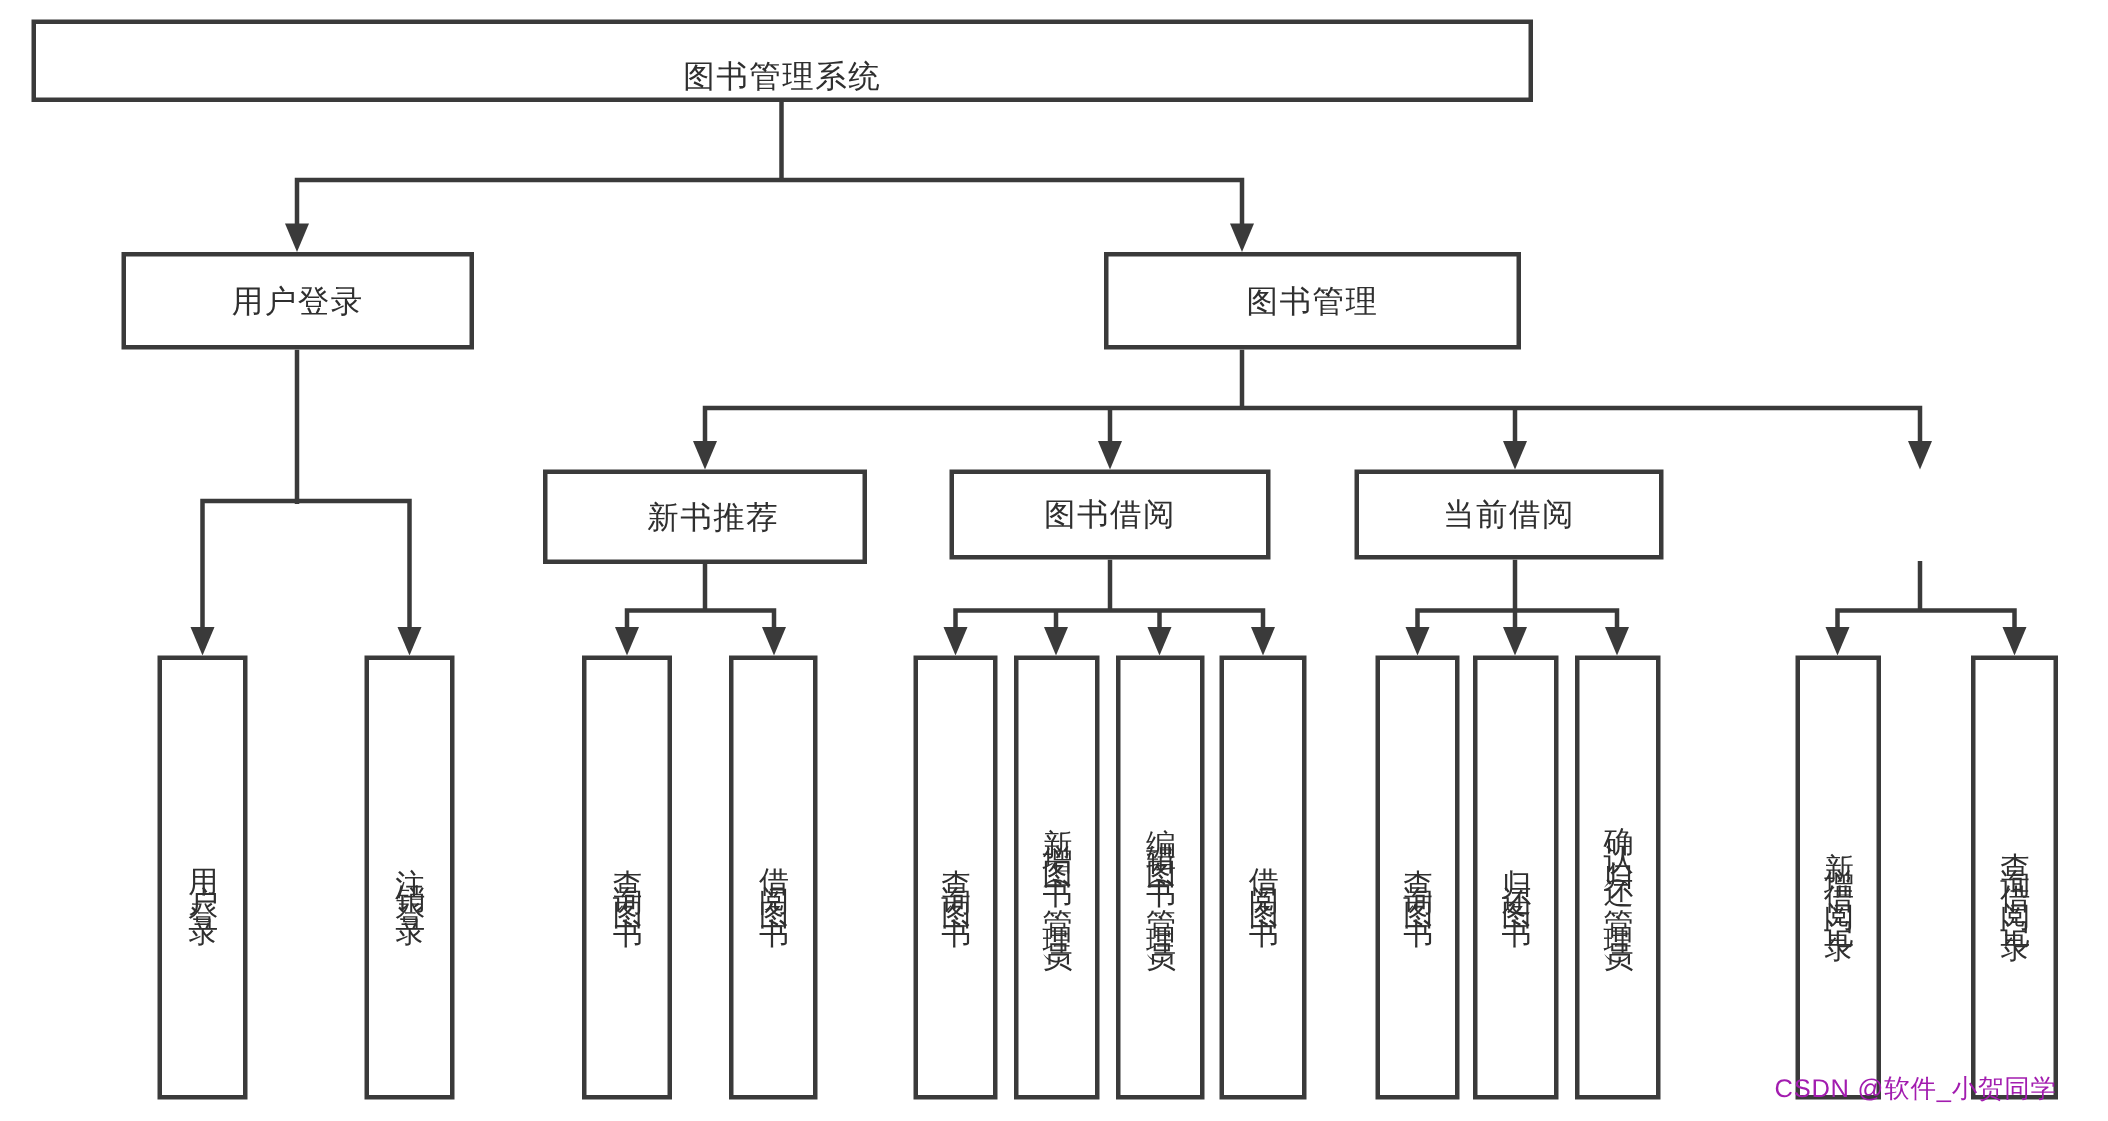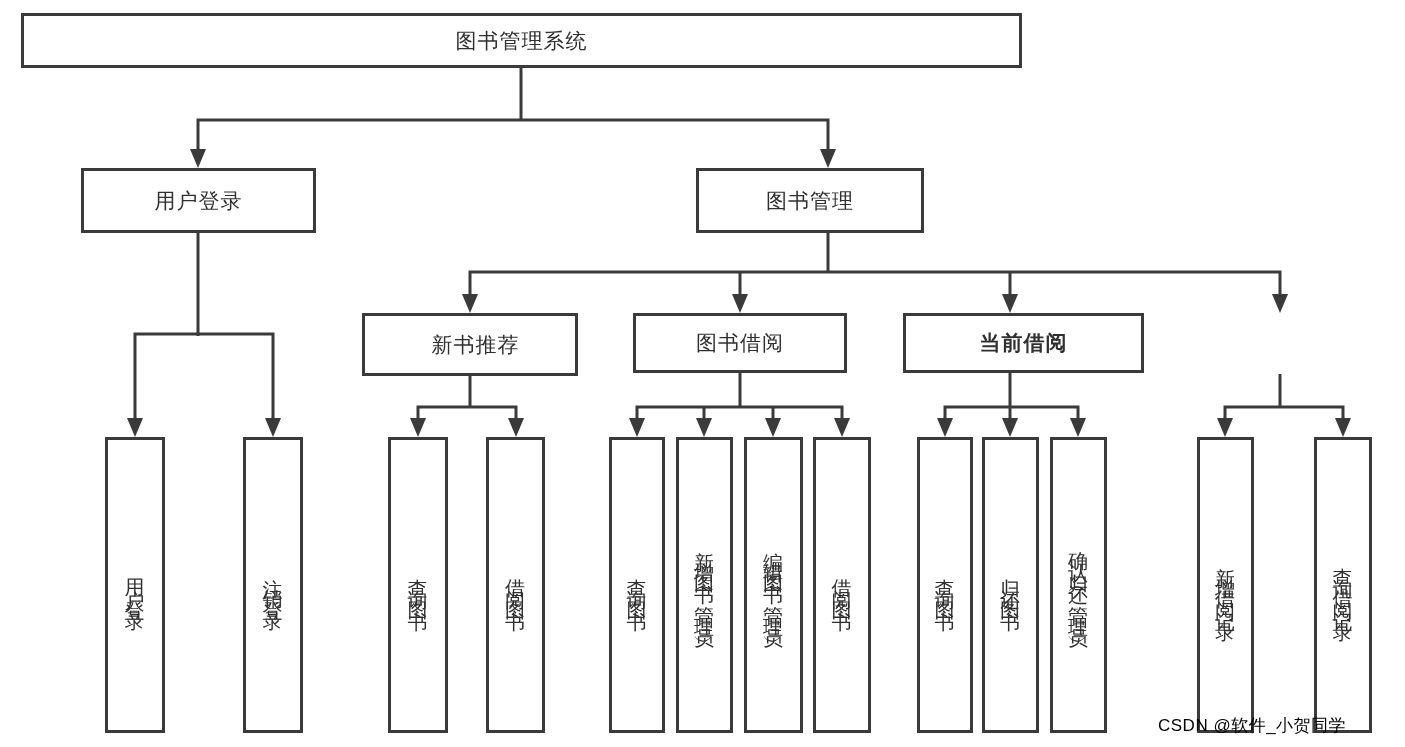--- a/index.html
+++ b/index.html
@@ -27,24 +27,24 @@
     writing-mode: vertical-rl;
     text-orientation: mixed;
     font-size: 20px;
     letter-spacing: 11px;
     line-height: 1;
     white-space: nowrap;
   }
   #connectors { position: absolute; left: 0; top: 0; z-index: 1; }
   #watermark {
     position: absolute;
-    left: 1158px;
+    left: 1183px;
     top: 714px;
     font-size: 17px;
-    color: #000000;
+    color: #a21caf;
     letter-spacing: 0.5px;
     white-space: nowrap;
     z-index: 3;
   }
 </style>
 </head>
 <body>
 
 <div id="canvas">
 
@@ -92,38 +92,38 @@
       <polygon points="765,418 781,418 773,437"></polygon>
       <polygon points="834,418 850,418 842,437"></polygon>
       <polygon points="937,418 953,418 945,437"></polygon>
       <polygon points="1002,418 1018,418 1010,437"></polygon>
       <polygon points="1070,418 1086,418 1078,437"></polygon>
       <polygon points="1217,418 1233,418 1225,437"></polygon>
       <polygon points="1335,418 1351,418 1343,437"></polygon>
     </g>
   </svg>
 
-  <div class="box" style="left:21px; top:13px; width:1001px; height:55px;">
+  <div class="box" style="left:21px; top:13px; width:1001px; height:55px;align-items:flex-end;">
     <span class="hlabel">图书管理系统</span>
   </div>
 
   <div class="box" style="left:81px; top:168px; width:235px; height:65px;">
     <span class="hlabel">用户登录</span>
   </div>
-  <div class="box" style="left:696px; top:168px; width:228px; height:65px;">
+  <div class="box" style="left:736px; top:168px; width:278px; height:65px;">
     <span class="hlabel">图书管理</span>
   </div>
 
   <div class="box" style="left:362px; top:313px; width:216px; height:63px;padding-left:11px;">
     <span class="hlabel">新书推荐</span>
   </div>
   <div class="box" style="left:633px; top:313px; width:214px; height:60px;">
     <span class="hlabel">图书借阅</span>
   </div>
-  <div class="box" style="left:903px; top:313px; width:241px; height:60px;font-weight:bold;">
+  <div class="box" style="left:903px; top:313px; width:206px; height:60px;">
     <span class="hlabel">当前借阅</span>
   </div>
 
   <div class="box" style="left:105px; top:437px; width:60px; height:296px;">
     <span class="leaf-label">用户登录</span>
   </div>
   <div class="box" style="left:243px; top:437px; width:60px; height:296px;">
     <span class="leaf-label">注销登录</span>
   </div>
   <div class="box" style="left:388px; top:437px; width:60px; height:296px;">

